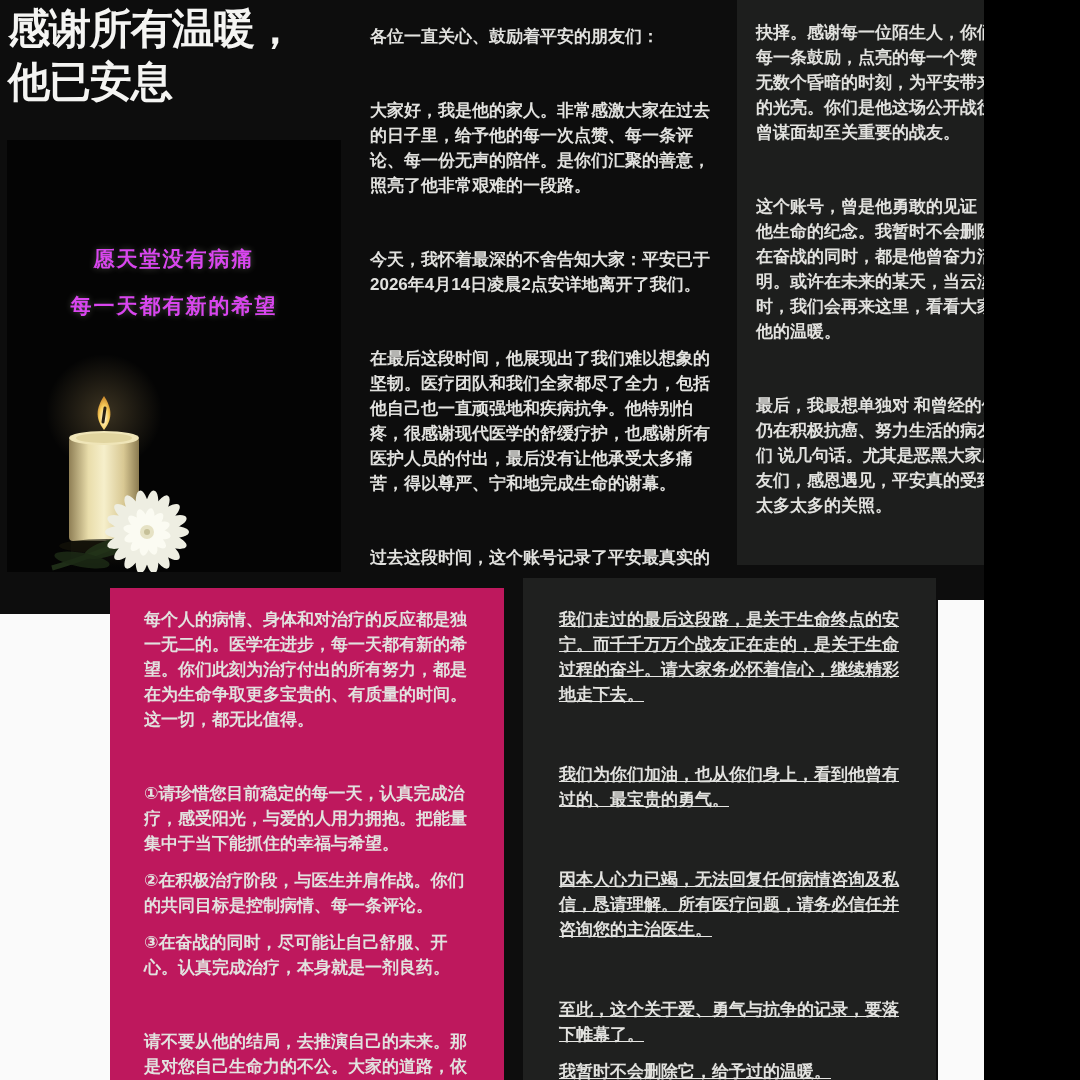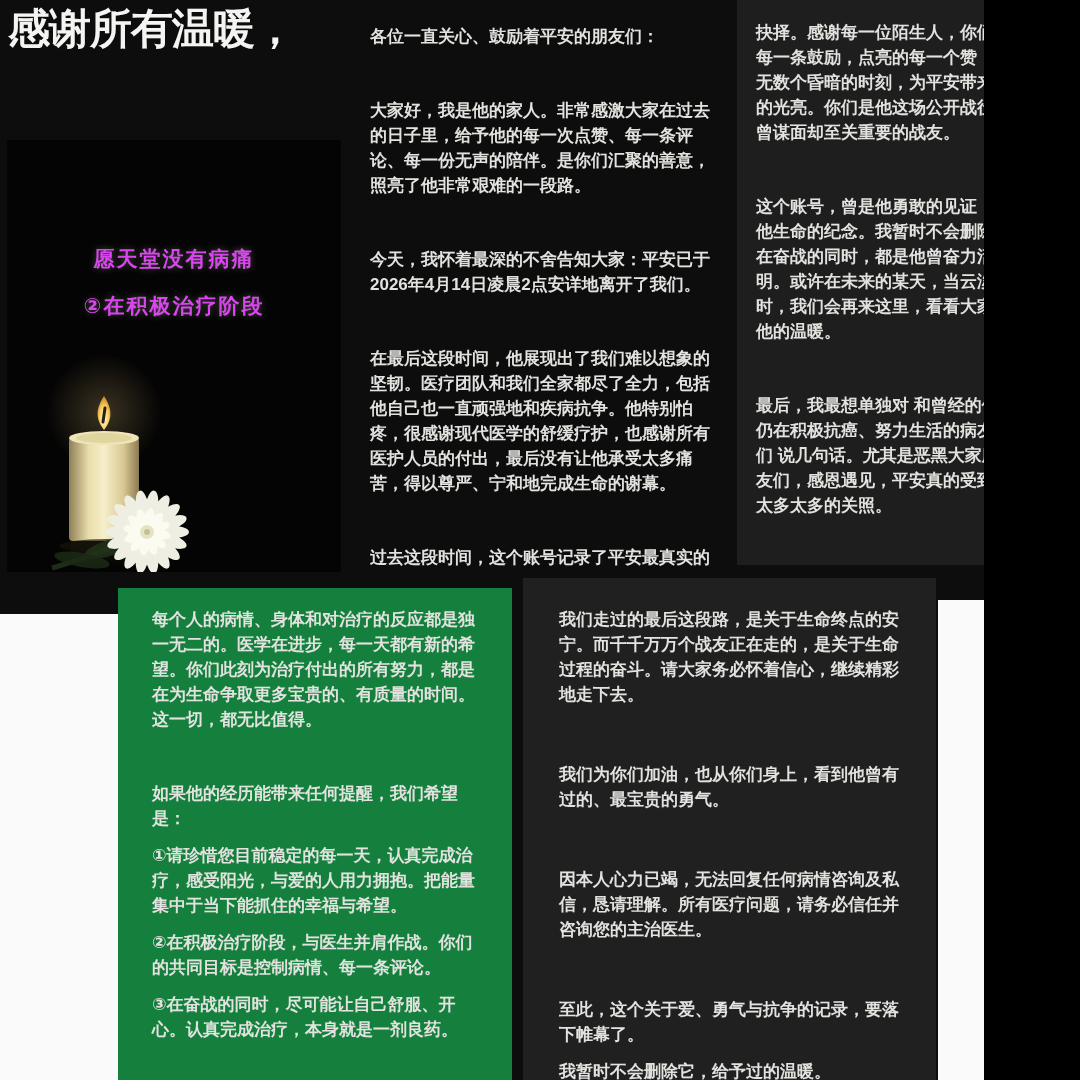--- a/index.html
+++ b/index.html
@@ -45,38 +45,39 @@
   .gap-l{margin-bottom:55px !important;}
   .gap-s{margin-bottom:12px !important;}
 
   .mid{left:358px;top:12px;width:366px;height:560px;}
 
   .right-top{
     left:737px;top:0;width:343px;height:565px;
     background:#1d1e1d;padding:8px 18px 0 7px;
   }
   .bottom-left{
-    left:118px;top:588px;width:394px;height:492px;
-    background:#15803d;padding:7px 16px 0 22px;
+    left:110px;top:588px;width:394px;height:492px;
+    background:#be185d;padding:7px 16px 0 22px;
   }
   .bottom-right{
     left:523px;top:578px;width:413px;height:502px;
-    background:#1f201f;padding:17px 20px 0 24px;
+    background:#1f201f;padding:17px 20px 0 24px;text-decoration:underline;
   }
 </style>
 </head>
 <body>
 
 <div class="canvas">
 
   <div class="white-corner left"></div>
   <div class="white-corner right"></div>
 
   <div class="title">
     <div>感谢所有温暖，</div>
+    <div>他已安息</div>
   </div>
 
   <figure class="memorial">
     <svg width="334" height="432" viewBox="0 0 334 432">
       <defs>
         <linearGradient id="candleGrad" x1="0" y1="0" x2="1" y2="0">
           <stop offset="0" stop-color="#8f7f55"></stop>
           <stop offset="0.28" stop-color="#e9ddab"></stop>
           <stop offset="0.5" stop-color="#f6efcb"></stop>
           <stop offset="0.78" stop-color="#d8c893"></stop>
@@ -149,41 +150,40 @@
           <ellipse cx="13" cy="0" rx="11" ry="5" transform="rotate(280)"></ellipse>
           <ellipse cx="13" cy="0" rx="11" ry="5" transform="rotate(310)"></ellipse>
           <ellipse cx="13" cy="0" rx="11" ry="5" transform="rotate(340)"></ellipse>
         </g>
         <circle r="7" fill="#e6e2c4"></circle>
         <circle r="3" fill="#c6c098"></circle>
       </g>
     </svg>
 
     <div class="caption-line l1">愿天堂没有病痛</div>
-    <div class="caption-line l2">②在积极治疗阶段</div>
+    <div class="caption-line l2">每一天都有新的希望</div>
   </figure>
 
   <section class="col mid">
     <p class="gap-m">各位一直关心、鼓励着平安的朋友们：</p>
     <p class="gap-m">大家好，我是他的家人。非常感激大家在过去的日子里，给予他的每一次点赞、每一条评论、每一份无声的陪伴。是你们汇聚的善意，照亮了他非常艰难的一段路。</p>
     <p class="gap-m">今天，我怀着最深的不舍告知大家：平安已于2026年4月14日凌晨2点安详地离开了我们。</p>
     <p class="gap-m">在最后这段时间，他展现出了我们难以想象的坚韧。医疗团队和我们全家都尽了全力，包括他自己也一直顽强地和疾病抗争。他特别怕疼，很感谢现代医学的舒缓疗护，也感谢所有医护人员的付出，最后没有让他承受太多痛苦，得以尊严、宁和地完成生命的谢幕。</p>
     <p>过去这段时间，这个账号记录了平安最真实的艰难与</p>
   </section>
 
   <section class="panel right-top">
     <p class="gap-m">抉择。感谢每一位陌生人，你们留下的每一条鼓励，点亮的每一个赞，都曾在无数个昏暗的时刻，为平安带来过真切的光亮。你们是他这场公开战役中，未曾谋面却至关重要的战友。</p>
     <p class="gap-m">这个账号，曾是他勇敢的见证，也将是他生命的纪念。我暂时不会删除它，③在奋战的同时，都是他曾奋力活过的证明。或许在未来的某天，当云淡风轻时，我们会再来这里，看看大家曾经给他的温暖。</p>
     <p class="gap-m">最后，我最想单独对 和曾经的他一样，仍在积极抗癌、努力生活的病友及家属们 说几句话。尤其是恶黑大家庭里的朋友们，感恩遇见，平安真的受到了大家太多太多的关照。</p>
     <p>请你们一定相信：他的故事，是他的故事，不是任何人的预言。</p>
   </section>
 
   <section class="panel bottom-left">
     <p class="gap-m">每个人的病情、身体和对治疗的反应都是独一无二的。医学在进步，每一天都有新的希望。你们此刻为治疗付出的所有努力，都是在为生命争取更多宝贵的、有质量的时间。这一切，都无比值得。</p>
-    <p class="gap-s">如果他的经历能带来任何提醒，我们希望是：</p>
     <p class="gap-s">①请珍惜您目前稳定的每一天，认真完成治疗，感受阳光，与爱的人用力拥抱。把能量集中于当下能抓住的幸福与希望。</p>
     <p class="gap-s">②在积极治疗阶段，与医生并肩作战。你们的共同目标是控制病情、每一条评论。</p>
     <p class="gap-m">③在奋战的同时，尽可能让自己舒服、开心。认真完成治疗，本身就是一剂良药。</p>
     <p>请不要从他的结局，去推演自己的未来。那是对您自己生命力的不公。大家的道路，依然宽广，充满未知的可能。</p>
   </section>
 
   <section class="panel bottom-right">
     <p class="gap-l">我们走过的最后这段路，是关于生命终点的安宁。而千千万万个战友正在走的，是关于生命过程的奋斗。请大家务必怀着信心，继续精彩地走下去。</p>
     <p class="gap-l">我们为你们加油，也从你们身上，看到他曾有过的、最宝贵的勇气。</p>
     <p class="gap-l">因本人心力已竭，无法回复任何病情咨询及私信，恳请理解。所有医疗问题，请务必信任并咨询您的主治医生。</p>

